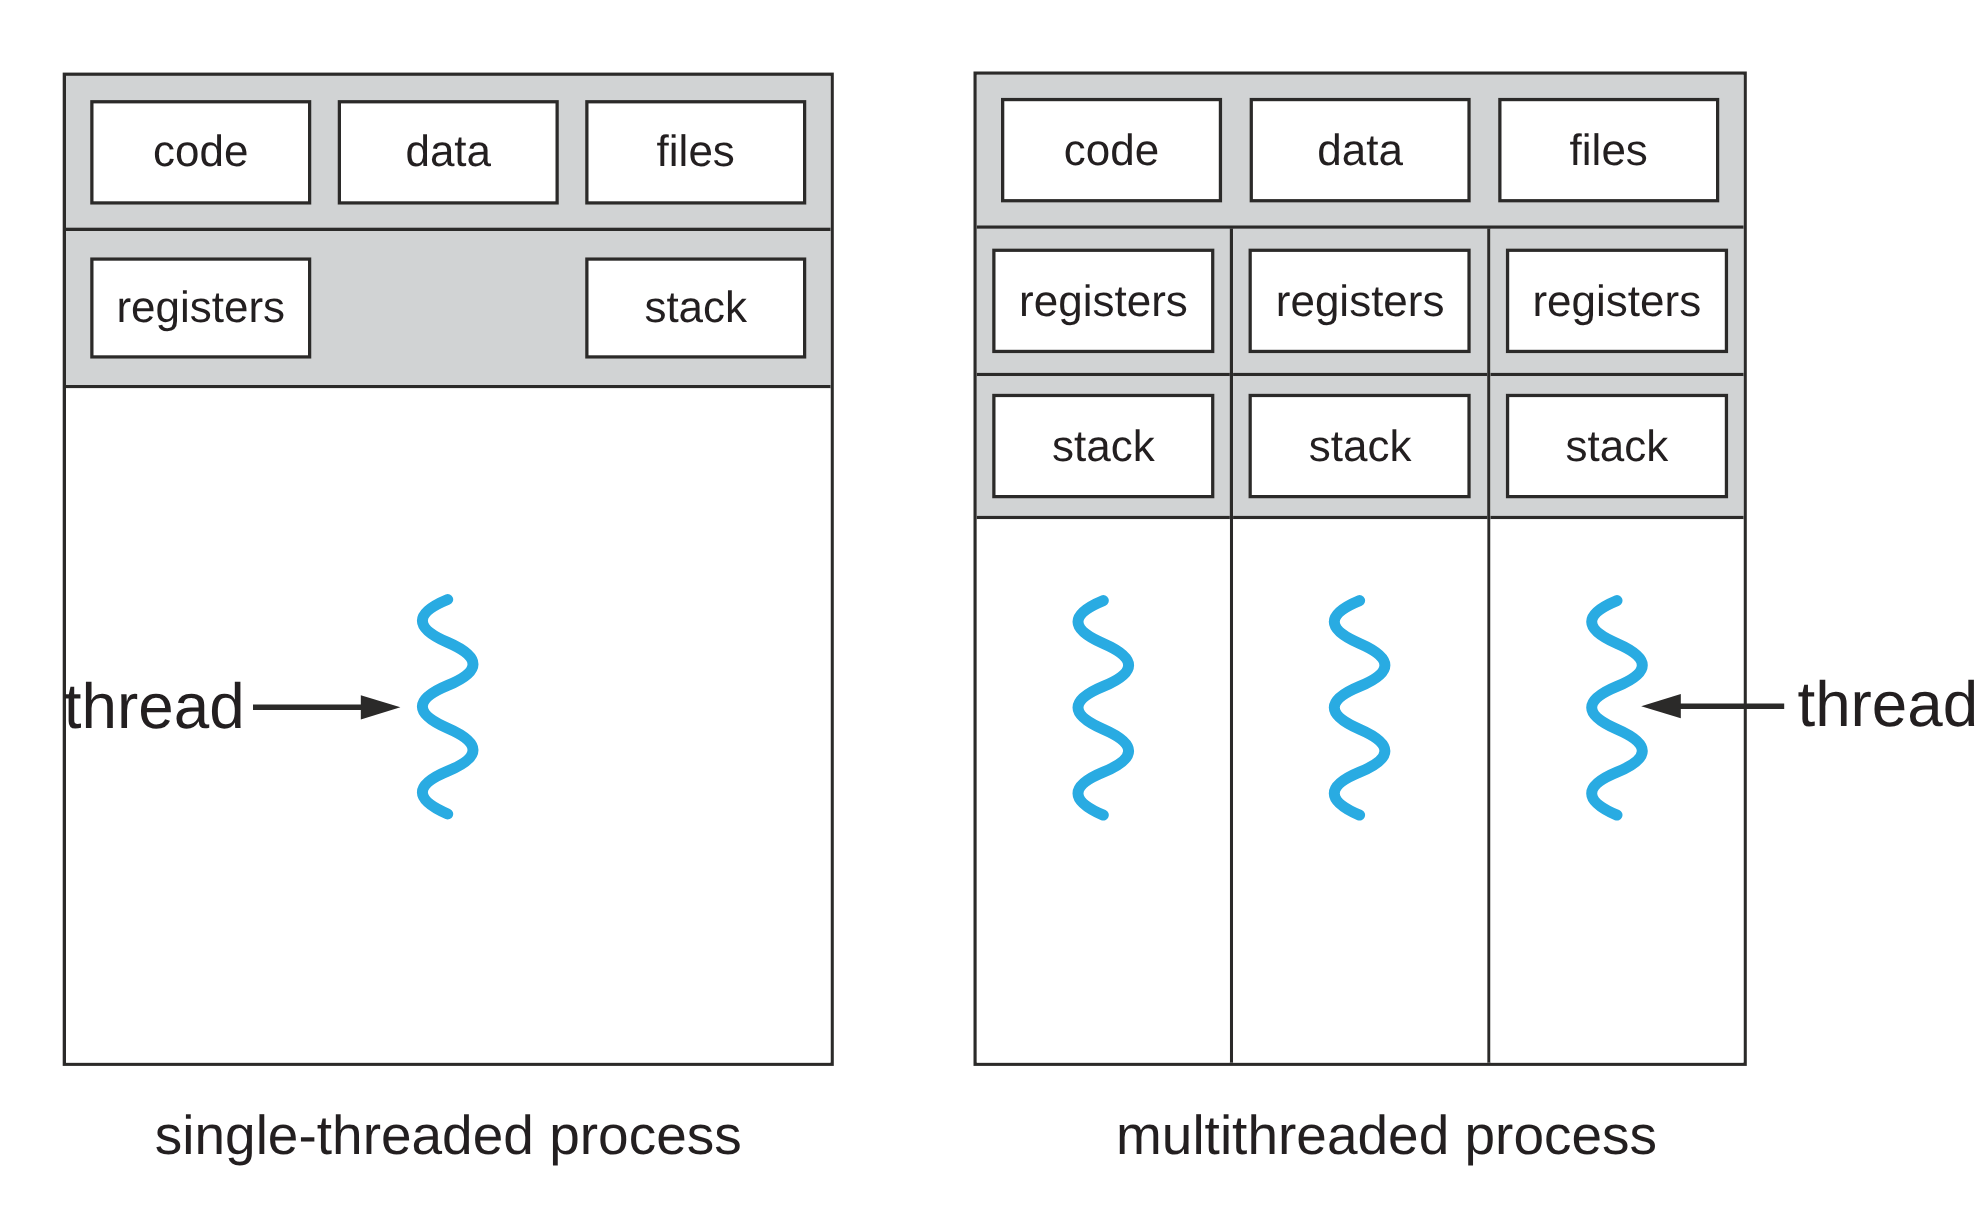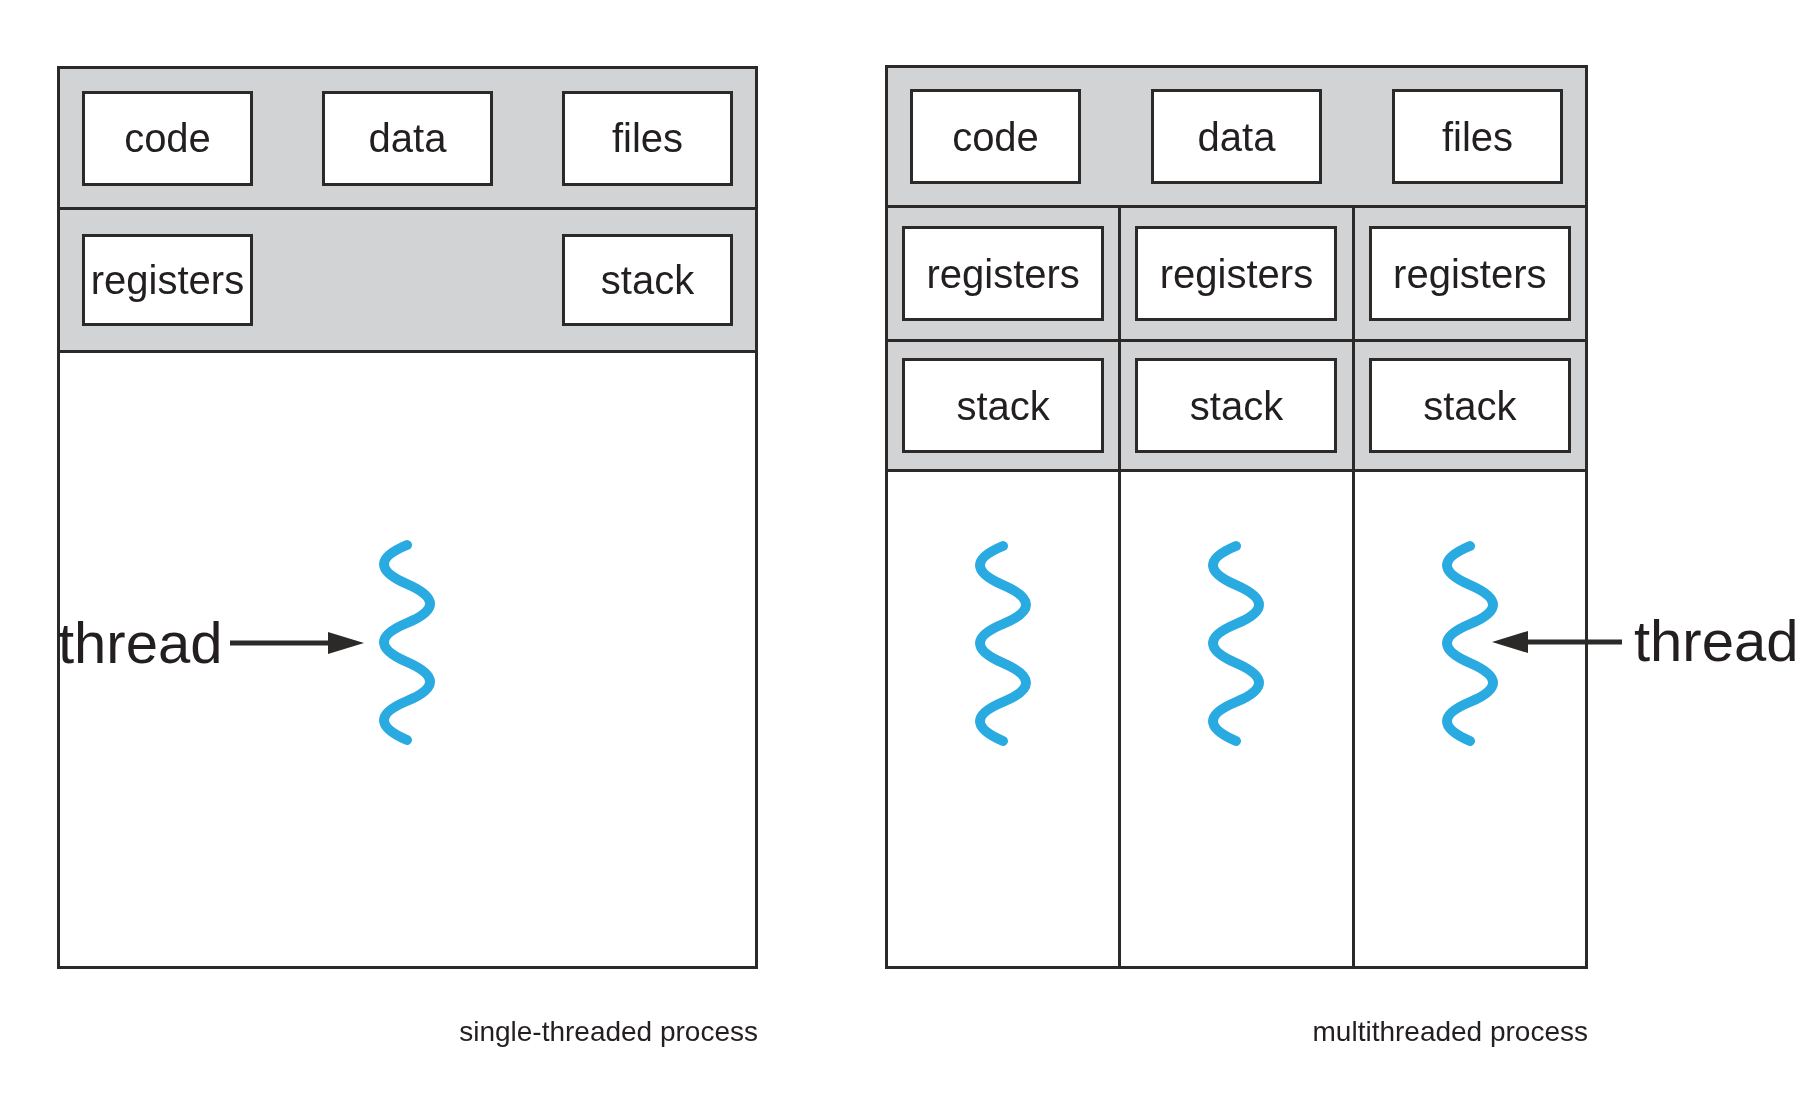--- a/index.html
+++ b/index.html
@@ -33,21 +33,21 @@
     justify-content: space-between;
     padding: 0 22px;
   }
   #left-diagram .sec-top { height: 141px; }
   #left-diagram .sec-mid { height: 143px; }
   #right-diagram .sec-top { height: 140px; }
 
   .white-area { flex: 1; position: relative; background: #ffffff; }
 
   .mbox {
-    width: 171px;
+    width: 201px;
     height: 95px;
     background: #ffffff;
     border: 3px solid var(--line, #2b2a29);
     display: flex;
     align-items: center;
     justify-content: center;
     font-size: 40px;
     line-height: 1;
     white-space: nowrap;
   }
@@ -93,27 +93,27 @@
   .arrow { position: absolute; }
   #thread-arrow-left  { left: 228px;  top: 627px; }
   #thread-arrow-right { left: 1490px; top: 626px; }
   .arrow line    { stroke: var(--line, #2b2a29); stroke-width: 5; }
   .arrow polygon { fill: var(--line, #2b2a29); }
 
   
   .caption {
     position: absolute;
     top: 1007px;
-    text-align: right;
-    font-size: 28px;
+    text-align: center;
+    font-size: 50px;
     line-height: 50px;
     white-space: nowrap;
   }
   #caption-left  { left: 57px;  width: 701px; }
-  #caption-right { left: 885px; width: 703px; }
+  #caption-right { left: 909px; width: 703px; }
 </style>
 </head>
 <body>
 
 <div id="canvas">
 
   <div id="left-diagram" class="diagram">
     <div class="sec-gray sec-top">
       <div class="mbox">code</div>
       <div class="mbox">data</div>

